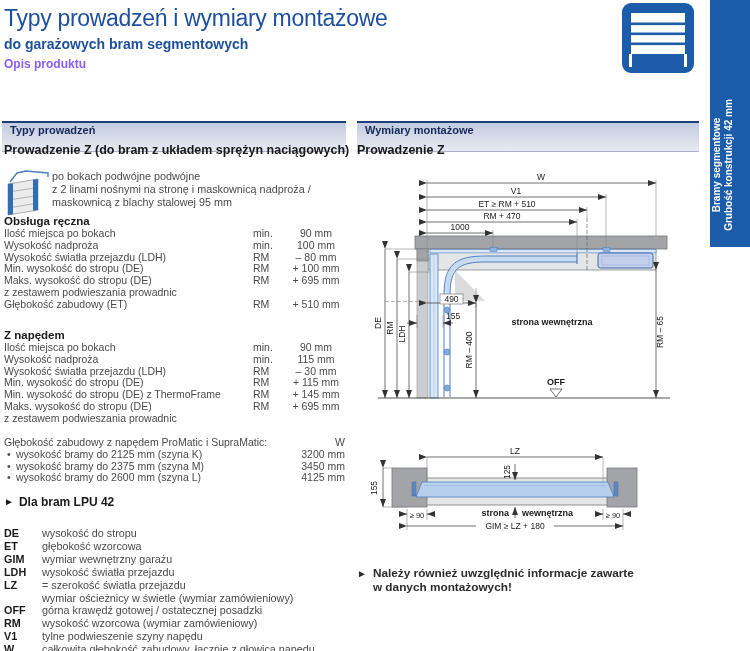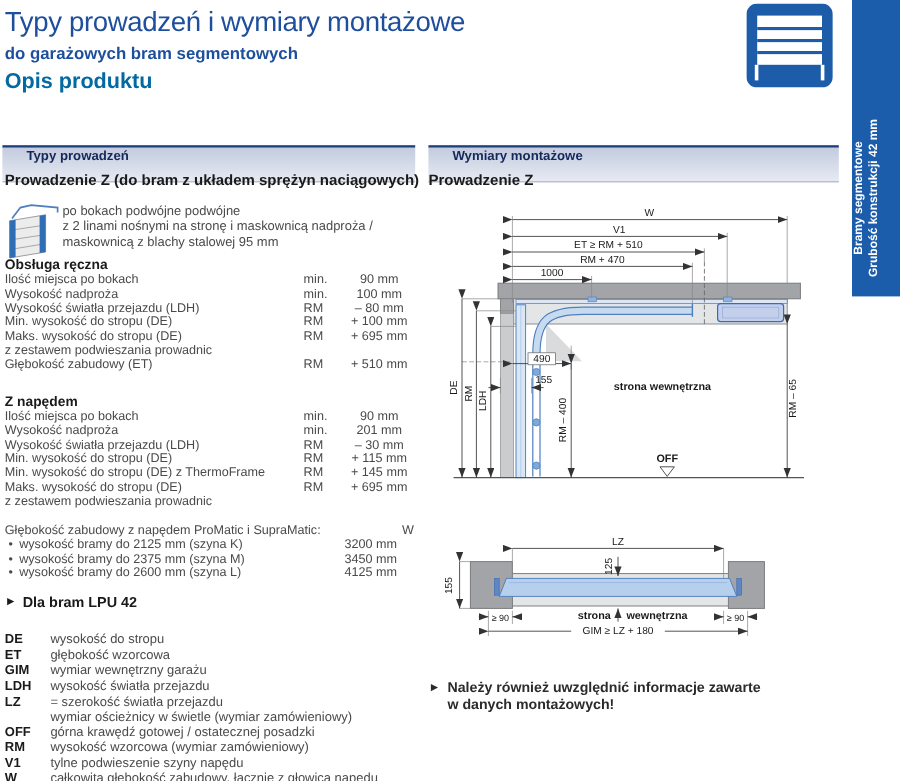--- a/index.html
+++ b/index.html
@@ -1,43 +1,43 @@
 <!DOCTYPE html>
 <html><head>
 <meta charset="utf-8">
 <style>
   html,body{margin:0;padding:0}
   body{width:750px;height:651px;background:#fff;font-family:"Liberation Sans",sans-serif;color:#3c3c3c;position:relative;overflow:hidden}
   .abs{position:absolute}
   
   .page-title{position:absolute;left:4px;top:5px;font-size:23px;font-weight:normal;color:#1d4f9c;letter-spacing:-0.3px;white-space:nowrap}
   .page-subtitle{position:absolute;left:4px;top:36px;font-size:14px;font-weight:bold;color:#1d4f9c}
-  .page-section{position:absolute;left:4px;top:57px;font-size:18px;font-weight:bold;color:#0369a1}
+  .page-section{position:absolute;left:4px;top:57px;font-size:12px;font-weight:bold;color:#8b5cf6}
   
   .side-tab{position:absolute;left:710px;top:0;width:40px;height:247px;background:#1b5cab}
   .side-tab-inner{position:absolute;left:-103.5px;top:145px;width:247px;height:40px;transform:rotate(-90deg);text-align:center;color:#fff;font-size:10px;font-weight:bold;line-height:12px;white-space:nowrap}
   
-  .hdr-bar{position:absolute;top:121px;height:31px;border-top:2px solid #1e3e7c;border-bottom:1px solid #aab1c5;background:linear-gradient(to bottom,#c3cbdf,#e7eaf2);font-weight:bold;font-size:11px;color:#15285a;line-height:15px;padding-left:20px;box-sizing:border-box}
+  .hdr-bar{position:absolute;top:121px;height:31px;border-top:2px solid #1e3e7c;border-bottom:1px solid #aab1c5;background:linear-gradient(to bottom,#c3cbdf,#e7eaf2);font-weight:bold;font-size:11px;color:#15285a;line-height:15px;padding-left:8px;box-sizing:border-box}
   .hdr-left{left:2px;width:344px}
   .hdr-right{left:357px;width:342px}
   .sub-h{position:absolute;font-weight:bold;font-size:12.5px;color:#1a1a1a}
   
   .dimtable{position:absolute;left:4px;width:341px;font-size:10.5px;line-height:11.8px;color:#4a4a4a}
   .drow{display:flex}
   .drow .lbl{flex:1}
   .drow .ref{width:34px}
   .drow .val{width:58px;text-align:center}
   .sec-title{position:absolute;left:4px;font-weight:bold;font-size:11.5px;color:#1a1a1a}
   .depth-head{display:flex;font-size:10.5px}
   .depth-head .lbl{flex:1}
   .depth-head .val{width:58px;text-align:right}
   .brow{display:flex;font-size:10.5px}
   .brow .bullet{width:9px;padding-left:3px}
   .brow .lbl{flex:1}
-  .brow .val{width:58px;text-align:left}
+  .brow .val{width:58px;text-align:right}
   .arrow-head{position:absolute;left:4px;display:flex;font-weight:bold;font-size:12px;color:#1a1a1a}
   .arrow-head .tri{font-size:10px;padding-top:1px;margin-right:5px}
   
   .legend{position:absolute;left:4px;top:527px;width:345px;font-size:10.8px;line-height:12.9px;color:#4a4a4a}
   .lrow{display:flex}
   .lterm{width:38px;font-weight:bold;color:#1a1a1a}
   .ldef{flex:1}
   
   .intro{position:absolute;left:52px;top:170px;font-size:10.8px;line-height:13.2px;color:#4a4a4a}
   
@@ -138,21 +138,21 @@
 <div class="sec-title" style="top:329px">Z napędem</div>
 <div class="dimtable" style="top:342px">
   <div class="drow">
       <span class="lbl">Ilość miejsca po bokach</span>
       <span class="ref">min.</span>
       <span class="val">90 mm</span>
     </div>
   <div class="drow">
       <span class="lbl">Wysokość nadproża</span>
       <span class="ref">min.</span>
-      <span class="val">201 mm</span>
+      <span class="val">115 mm</span>
     </div>
   <div class="drow">
       <span class="lbl">Wysokość światła przejazdu (LDH)</span>
       <span class="ref">RM</span>
       <span class="val">– 30 mm</span>
     </div>
   <div class="drow">
       <span class="lbl">Min. wysokość do stropu (DE)</span>
       <span class="ref">RM</span>
       <span class="val">+ 115 mm</span>

